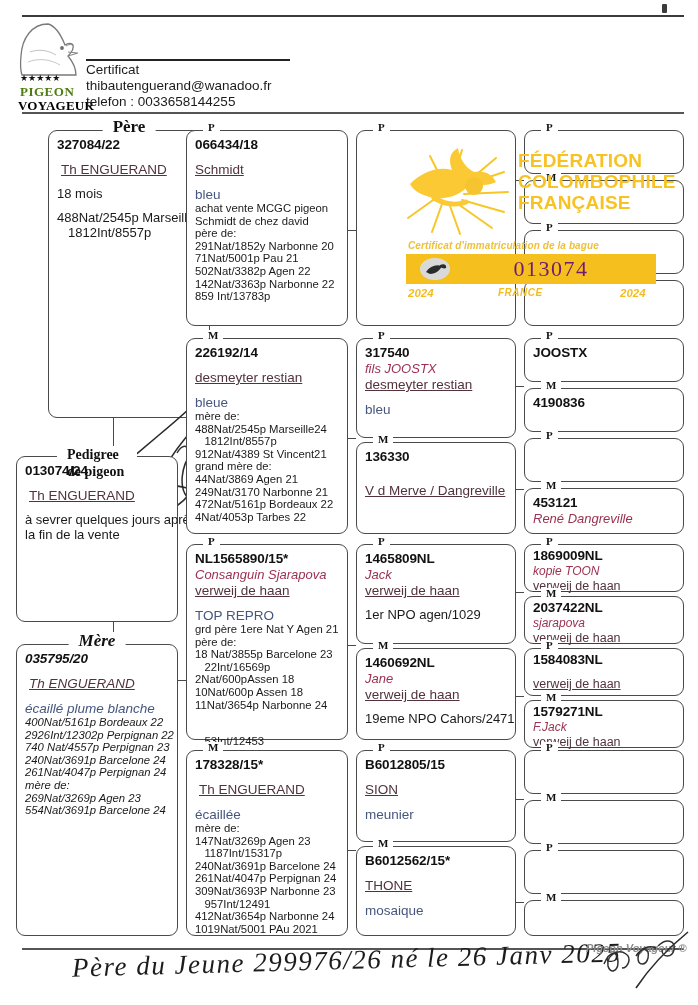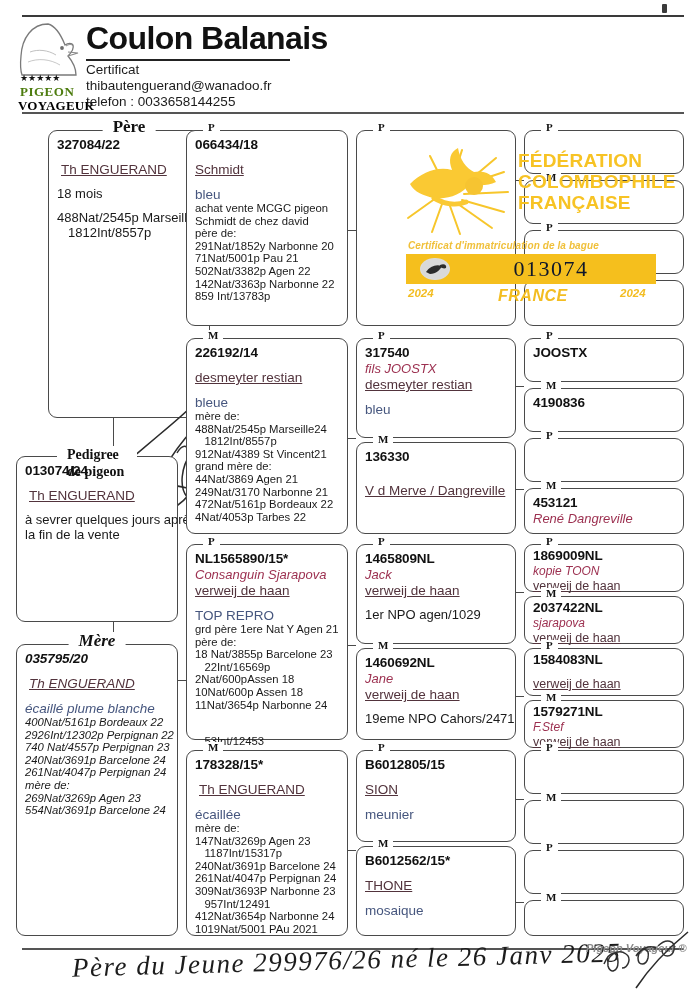--- a/index.html
+++ b/index.html
@@ -51,25 +51,25 @@
   .conn{position:absolute;background:#4a4a4a;}
 
   
   .cert{position:absolute;left:358px;top:132px;width:326px;height:185px;}
   .cert-bird{position:absolute;left:42px;top:10px;width:120px;height:95px;}
   .cert-fed{position:absolute;left:160px;top:18px;font-size:19px;font-weight:bold;
             color:#f7c324;line-height:21px;letter-spacing:.2px;}
   .cert-sub{position:absolute;left:50px;top:108px;font-size:10px;font-weight:bold;font-style:italic;color:#f0c03a;letter-spacing:.1px;}
   .cert-band{position:absolute;left:48px;top:122px;width:250px;height:30px;background:#f5bf1d;}
   .cert-num{position:absolute;left:0;top:0;width:250px;height:30px;line-height:30px;text-align:center;
-            font-family:"Liberation Serif",serif;font-size:22px;color:#0f172a;letter-spacing:1.5px;padding-left:40px;box-sizing:border-box;}
+            font-family:"Liberation Serif",serif;font-size:22px;color:#701a75;letter-spacing:1.5px;padding-left:40px;box-sizing:border-box;}
   .cert-seal{position:absolute;left:14px;top:4px;width:30px;height:22px;border-radius:50%;background:#dcdcdc;overflow:hidden;}
   .cert-yr{position:absolute;top:155px;font-size:11.5px;font-weight:bold;font-style:italic;color:#f3bd21;}
   .cert-yl{left:50px;} .cert-yr2{left:262px;}
-  .cert-fr{position:absolute;left:140px;top:155px;font-size:16px;font-weight:bold;font-style:italic;color:#f3bd21;letter-spacing:.5px;}
+  .cert-fr{position:absolute;left:140px;top:155px;font-size:10px;font-weight:bold;font-style:italic;color:#f3bd21;letter-spacing:.5px;}
 
   
   .hw-rule{position:absolute;left:22px;top:948px;right:14px;height:1.6px;background:#555;}
   .hw{position:absolute;left:72px;top:945px;font-family:"Liberation Serif",serif;font-style:italic;
       font-size:27px;color:#1c1c1c;letter-spacing:1.5px;transform:rotate(-1.6deg);white-space:nowrap;}
   .wm{position:absolute;left:586px;top:942px;font-size:11px;font-weight:bold;font-style:italic;color:#8d8d8d;}
   .sig{position:absolute;left:26px;top:230px;width:170px;height:180px;pointer-events:none;}
   .sig2{position:absolute;left:596px;top:930px;width:110px;height:60px;pointer-events:none;}
 </style>
 </head>
@@ -87,21 +87,20 @@
       <circle cx="44" cy="26" r="1.9" fill="#6d6d6d"></circle>
       <path d="M50 30 L60 31 L50 34" fill="none" stroke="#8a8a8a" stroke-width="1.1"></path>
       <path d="M12 30 C20 27 30 28 38 33" fill="none" stroke="#b9b9b9" stroke-width=".9"></path>
       <path d="M10 40 C20 36 32 37 42 43" fill="none" stroke="#c2c2c2" stroke-width=".9"></path>
     </svg>
     <div class="logo-stars">★★★★★</div>
     <div class="logo-w1">PIGEON</div>
     <div class="logo-w2">VOYAGEUR</div>
   </div>
 
-  <div class="brand">Coulon Balanais</div>
   <div class="brand-ul"></div>
   <div class="hline h1">Certificat</div>
   <div class="hline h2">thibautenguerand@wanadoo.fr</div>
   <div class="hline h3">telefon : 0033658144255</div>
   <div class="hdr-rule bot"></div>
 
   <div class="conn" style="left:113px;top:418px;width:1.4px;height:38px;"></div>
   <div class="conn" style="left:113px;top:622px;width:1.4px;height:22px;"></div>
   <div class="conn" style="left:178px;top:268px;width:8px;height:1.4px;"></div>
   <div class="conn" style="left:178px;top:680px;width:8px;height:1.4px;"></div>
@@ -364,21 +363,21 @@
     <div class="bd" style="top:3px;">
       <div class="ring">1584083NL</div>
       <div style="height:9px;"></div>
       <div class="owner" style="font-size:12.5px;">verweij de haan</div>
     </div>
   </div>
   <div class="box" style="left:524px;top:700px;width:160px;height:48px;">
     <div class="lbl">M</div>
     <div class="bd" style="top:3px;">
       <div class="ring">1579271NL</div>
-      <div class="alias" style="font-size:12px;">F.Stef</div>
+      <div class="alias" style="font-size:12px;">F.Jack</div>
       <div class="owner" style="font-size:12.5px;">verweij de haan</div>
     </div>
   </div>
 
   <div class="box" style="left:524px;top:750px;width:160px;height:44px;">
     <div class="lbl">P</div>
   </div>
   <div class="box" style="left:524px;top:800px;width:160px;height:44px;">
     <div class="lbl">M</div>
   </div>

